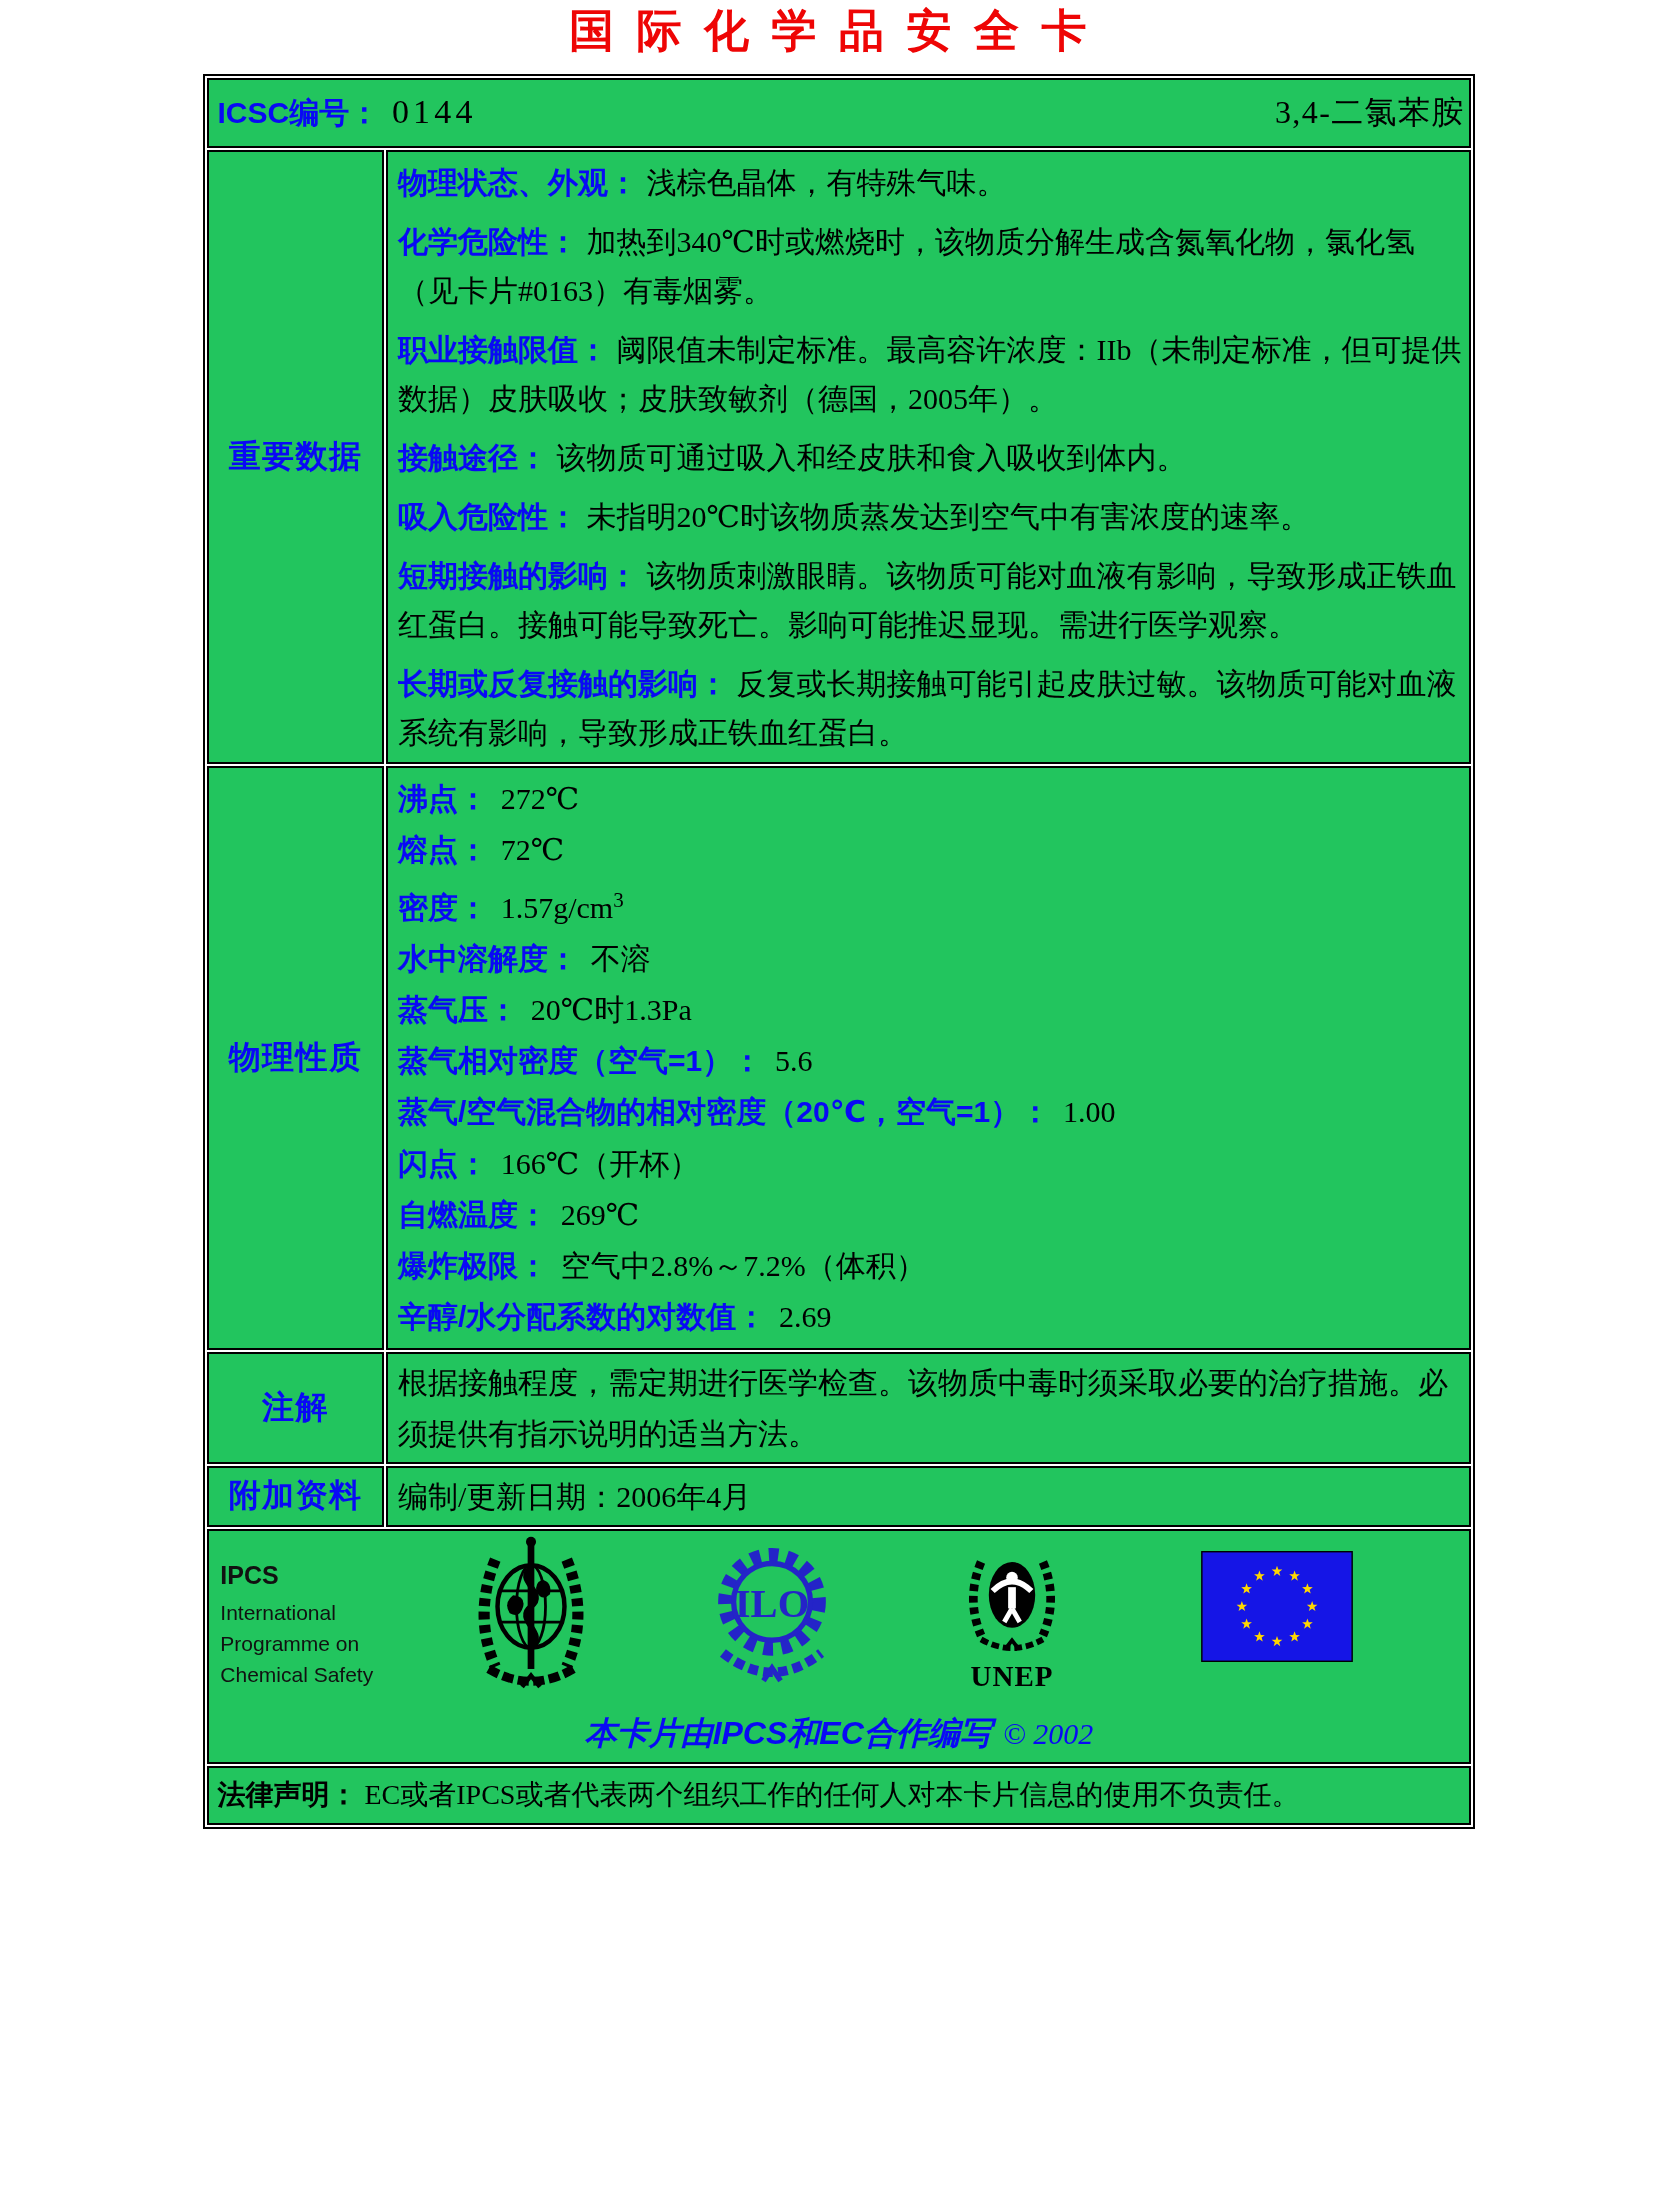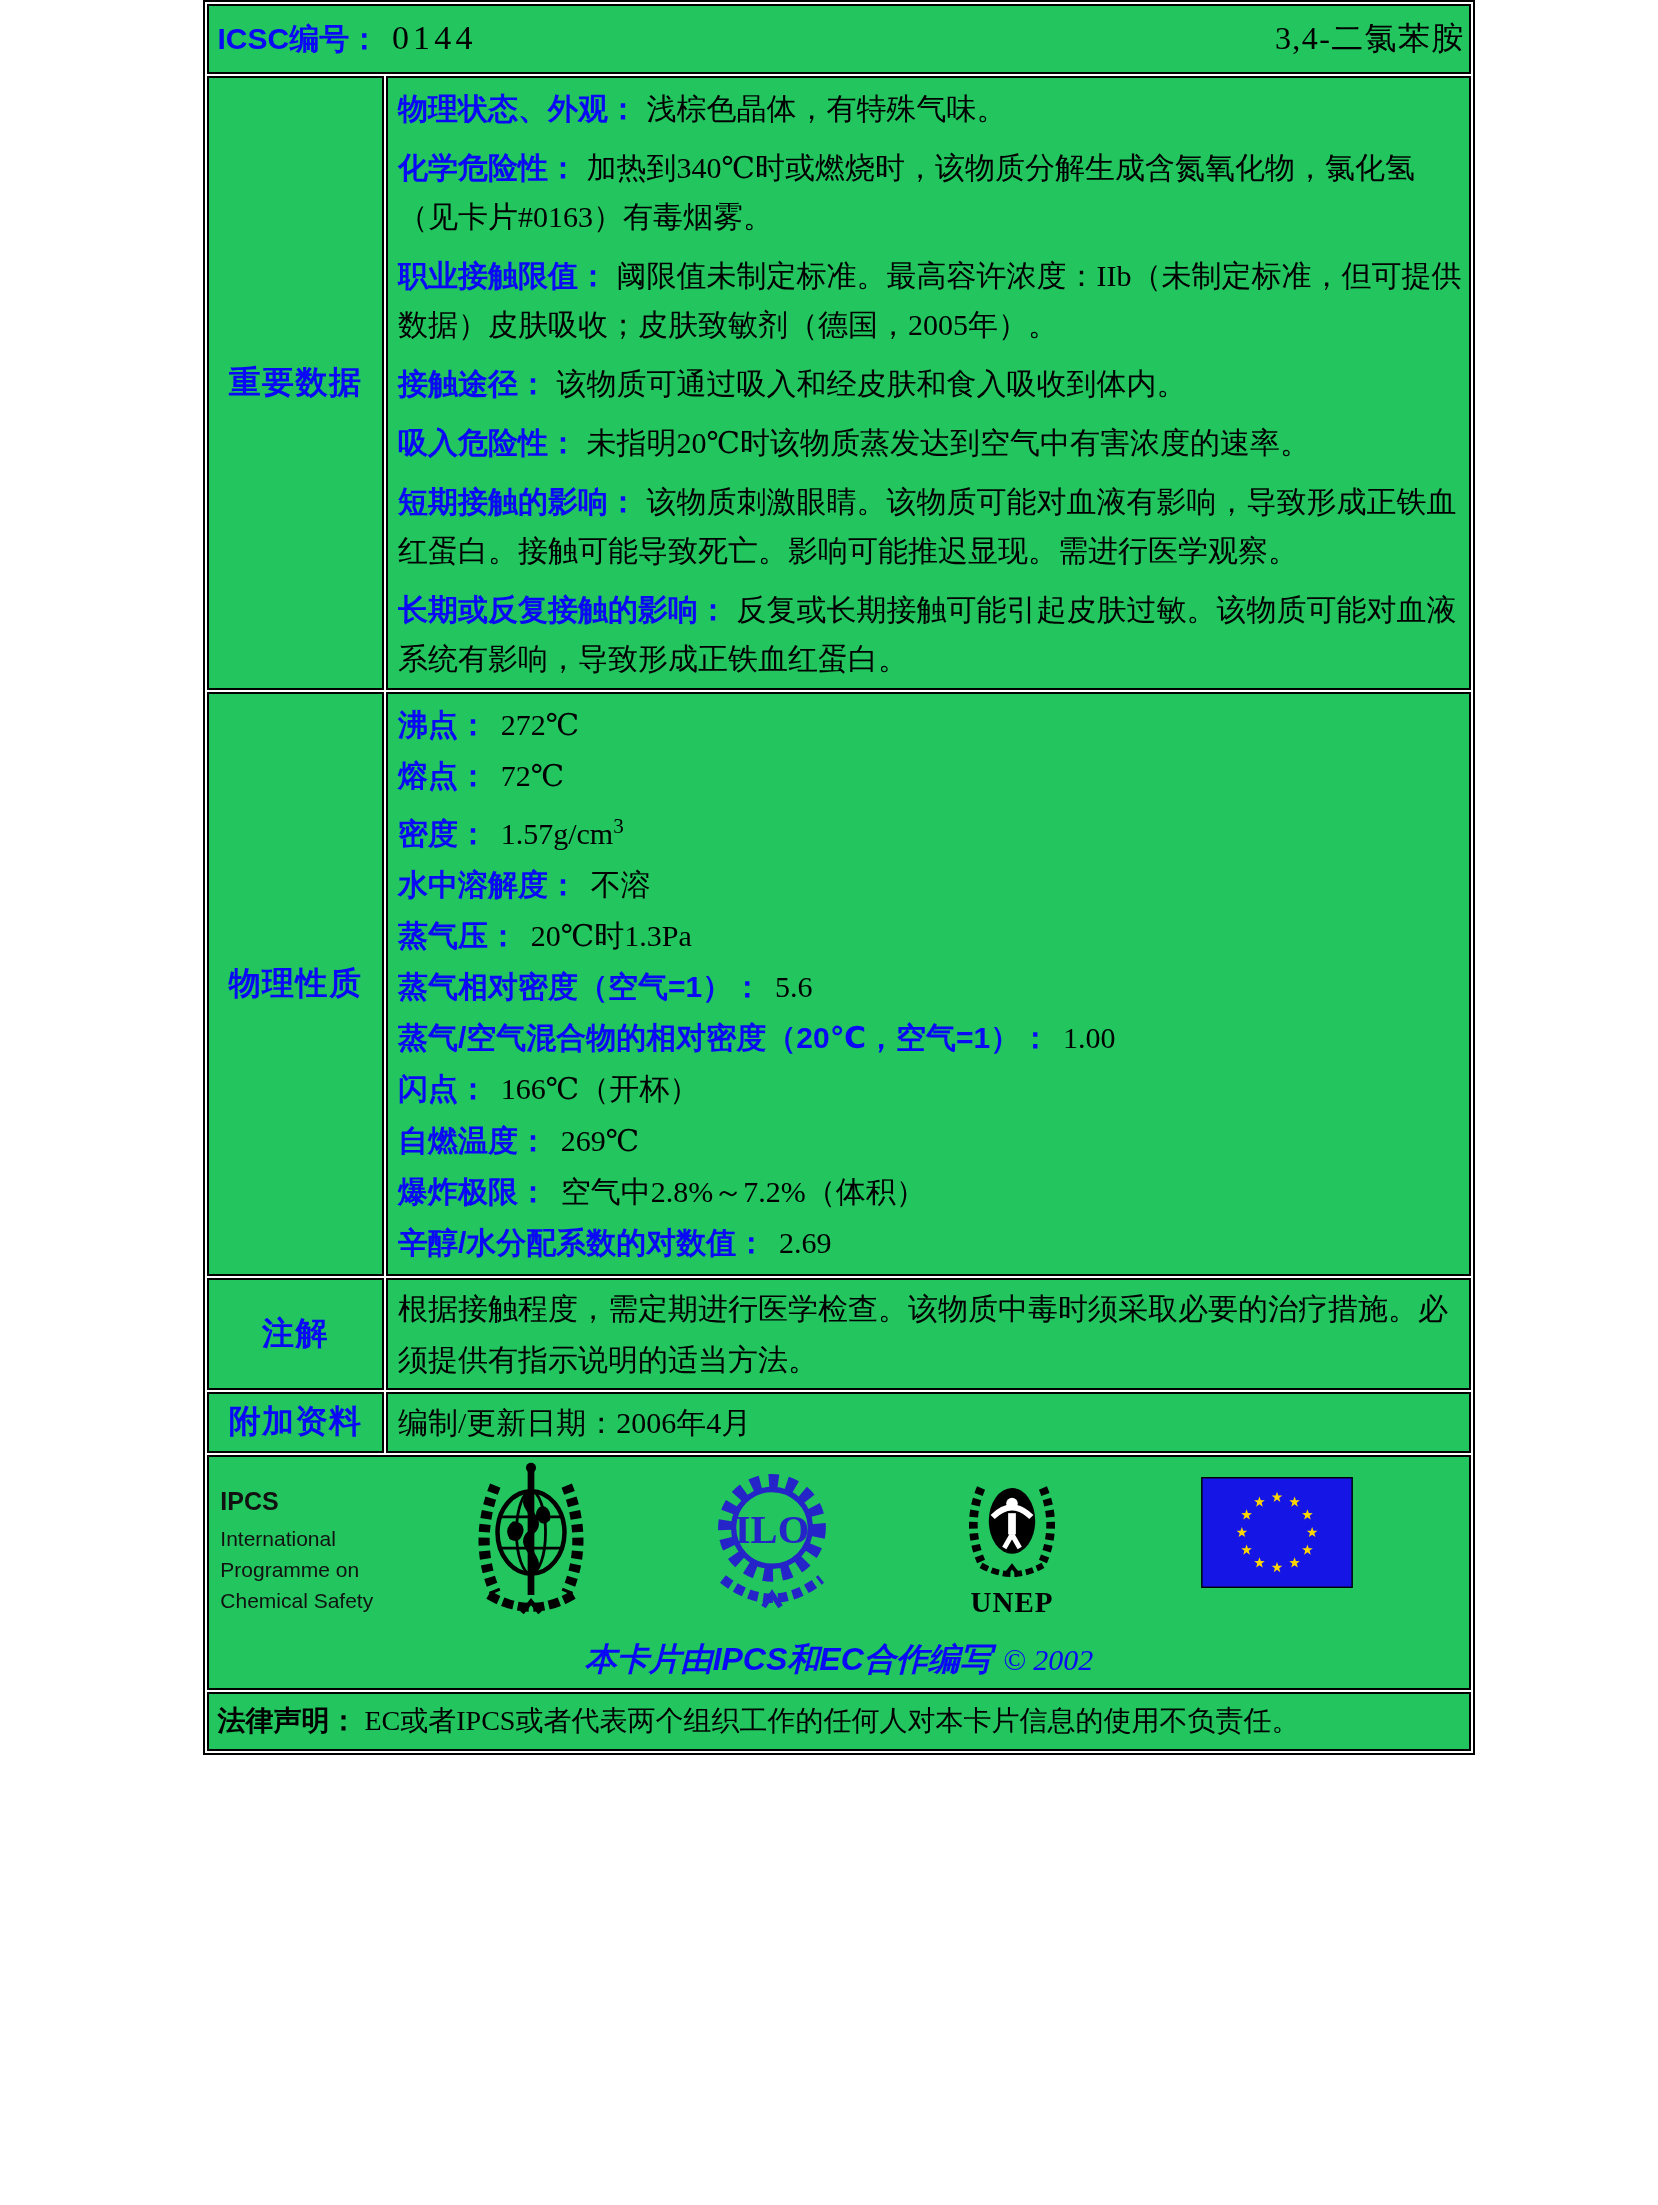--- a/index.html
+++ b/index.html
@@ -107,20 +107,21 @@
     font-family: "Liberation Sans", "DejaVu Sans", sans-serif;
     font-weight: bold; color: #000; font-size: 28px; margin-right: 7px; margin-top: 32px;
   }
   .legal-text { font-size: 28px; }
 </style>
 </head>
 <body>
 
 <div class="sheet">
 
+  <div class="doc-title">国际化学品安全卡</div>
 
   <table class="card">
     <colgroup>
         <col class="label-col">
         <col>
       </colgroup>
 
     <tbody>
         <tr>
       <td class="header-cell" colspan="2">

